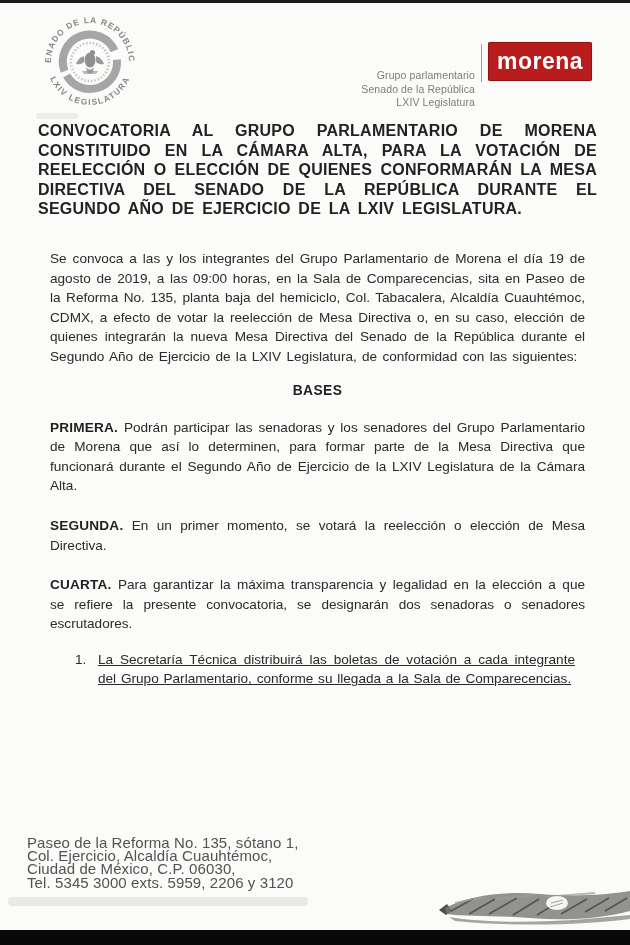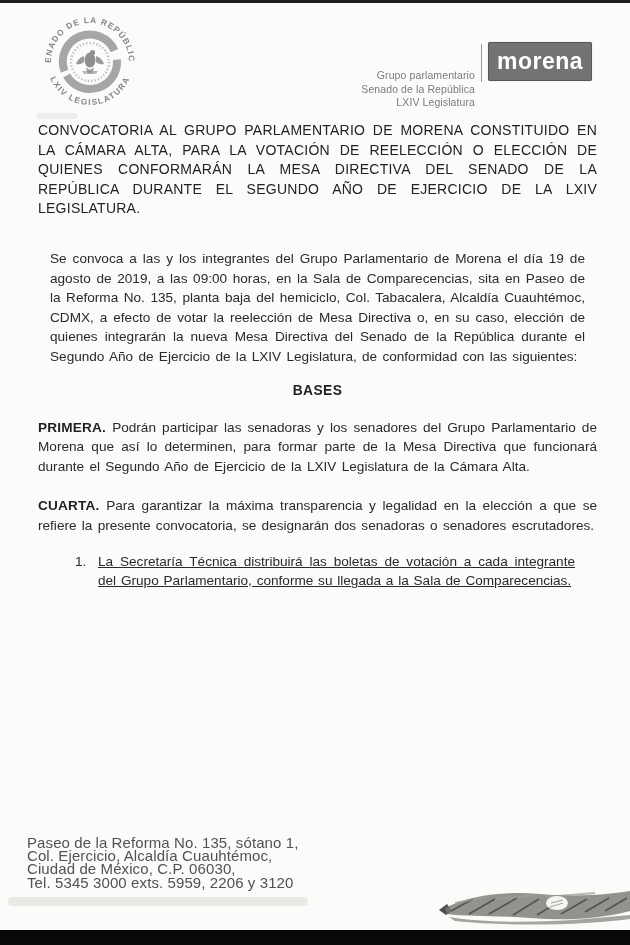--- a/index.html
+++ b/index.html
@@ -24,33 +24,33 @@
   .morena-box{
     position:absolute;right:38px;top:42px;width:104px;height:39px;
     display:flex;align-items:center;justify-content:center;
     color:#fff;font-weight:bold;font-size:23px;letter-spacing:.5px;
     border-radius:2px;box-shadow:inset 0 0 0 1px rgba(0,0,0,.25), 0 0 1px rgba(0,0,0,.3);
   }
 
   
   .content{padding:0 33px 0 38px;color:#2a2a2a;}
   .doc-title{
-    margin:9px 0 0;font-weight:normal;font-size:14px;line-height:19.6px;
+    margin:9px 0 0;font-weight:bold;font-size:16px;line-height:19.6px;
     text-align:justify;letter-spacing:.25px;word-spacing:3px;color:#222;
   }
   .para{
     margin:30px 12px 0;font-size:13.6px;line-height:19.6px;
     text-align:justify;word-spacing:1.5px;
   }
   .bases-heading{
     margin:16px 0 0;text-align:center;font-weight:bold;
     font-size:13.8px;letter-spacing:.4px;color:#222;
   }
   .clause{
-    margin:20px 0 0;font-size:13.6px;line-height:19.6px;
+    margin:20px 12px 0;font-size:13.6px;line-height:19.6px;
     text-align:justify;word-spacing:1.5px;
   }
   .clause b{color:#1f1f1f;letter-spacing:.2px;}
   .num-list{margin:16px 0 0;}
   .num-item{
     display:flex;margin-left:37px;margin-right:22px;
     font-size:13.6px;line-height:19.6px;
   }
   .num-item .num{flex:none;width:23px;}
   .num-item .item-text{text-align:justify;word-spacing:1px;text-decoration:underline;}
@@ -95,37 +95,41 @@
       <path d="M48,61 h16 l-2,3 h-12 z" opacity=".6"></path>
     </g>
   </svg>
 
   <div class="org-block">
     <div>Grupo parlamentario</div>
     <div>Senado de la República</div>
     <div>LXIV Legislatura</div>
   </div>
   <div class="logo-divider"></div>
-  <div class="morena-box" id="morenaBox" style="background: #737373; color: rgb(255, 255, 255);">
+  <div class="morena-box" id="morenaBox" style="background: #b91c1c; color: rgb(255, 255, 255);">
     <span>morena</span>
   </div>
 </div>
 
 <div class="content">
   <p class="doc-title">CONVOCATORIA AL GRUPO PARLAMENTARIO DE MORENA CONSTITUIDO EN LA CÁMARA ALTA, PARA LA VOTACIÓN DE REELECCIÓN O ELECCIÓN DE QUIENES CONFORMARÁN LA MESA DIRECTIVA DEL SENADO DE LA REPÚBLICA DURANTE EL SEGUNDO AÑO DE EJERCICIO DE LA LXIV LEGISLATURA.</p>
 
   <p class="para">Se convoca a las y los integrantes del Grupo Parlamentario de Morena el día 19 de agosto de 2019, a las 09:00 horas, en la Sala de Comparecencias, sita en Paseo de la Reforma No. 135, planta baja del hemiciclo, Col. Tabacalera, Alcaldía Cuauhtémoc, CDMX, a efecto de votar la reelección de Mesa Directiva o, en su caso, elección de quienes integrarán la nueva Mesa Directiva del Senado de la República durante el Segundo Año de Ejercicio de la LXIV Legislatura, de conformidad con las siguientes:</p>
 
   <p class="bases-heading">BASES</p>
 
   <p class="clause">
     <b>PRIMERA.</b>
     <span>Podrán participar las senadoras y los senadores del Grupo Parlamentario de Morena que así lo determinen, para formar parte de la Mesa Directiva que funcionará durante el Segundo Año de Ejercicio de la LXIV Legislatura de la Cámara Alta.</span>
   </p>
 
+  <p class="clause">
+    <b>SEGUNDA.</b>
+    <span>En un primer momento, se votará la reelección o elección de Mesa Directiva.</span>
+  </p>
 
   <p class="clause">
     <b>CUARTA.</b>
     <span>Para garantizar la máxima transparencia y legalidad en la elección a que se refiere la presente convocatoria, se designarán dos senadoras o senadores escrutadores.</span>
   </p>
 
 
   <div class="num-list">
     <div class="num-item">
       <span class="num">1.</span>

